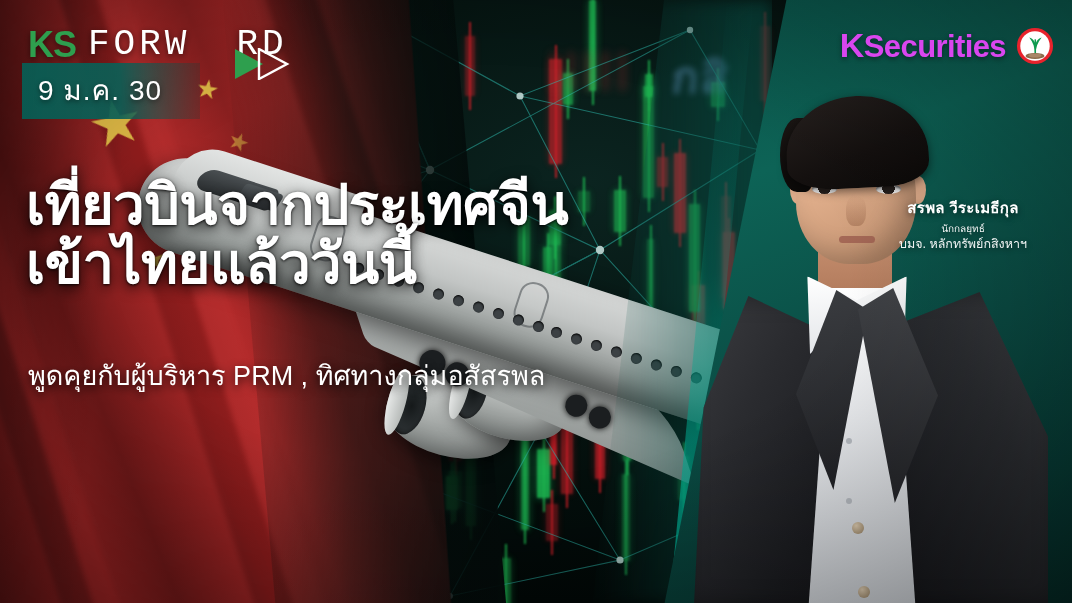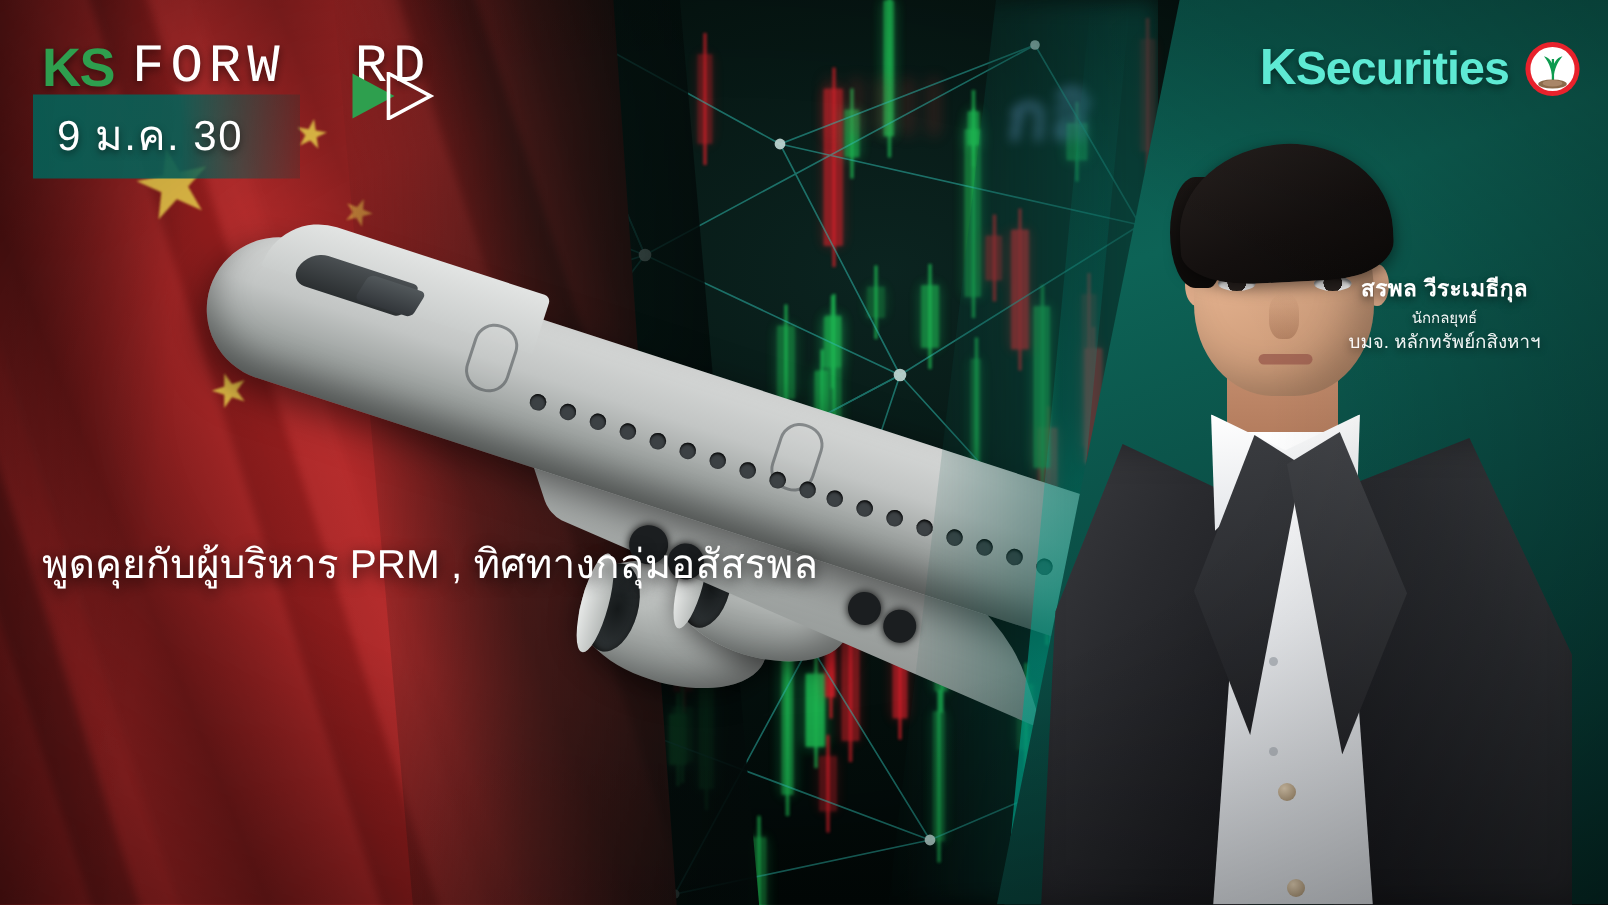--- a/index.html
+++ b/index.html
@@ -260,28 +260,28 @@
   }
   .headline div{ white-space:nowrap; }
   .subline{
     position:absolute; left:28px; top:360px; width:700px;
     color:#fff; font-weight:500; font-size:27px; line-height:1.2;
     text-shadow:0 3px 10px rgba(0,0,0,.85);
   }
 
   
   .brand{ position:absolute; right:18px; top:26px; display:flex; align-items:center; gap:10px; }
-  .brand-text{ font-size:31px; font-weight:700; color:#5eead4; letter-spacing:-.6px;
+  .brand-text{ font-size:31px; font-weight:700; color:#d946ef; letter-spacing:-.6px;
     text-shadow:0 2px 5px rgba(0,0,0,.45); }
   .brand-text .k{ font-size:34px; font-weight:800; }
   .brand-mark{ width:38px; height:38px; }
 
   
   .credit{
-    position:absolute; right:14px; top:180px; width:190px;
+    position:absolute; right:14px; top:196px; width:190px;
     text-align:center; color:#ffffff;
     text-shadow:0 2px 6px rgba(0,0,0,.55);
   }
   .credit .nm{ font-size:15px; font-weight:700; letter-spacing:.3px; margin-bottom:2px; }
   .credit .rl{ font-size:10px; font-weight:400; opacity:.95; line-height:1.35; }
   .credit .og{ font-size:12.5px; font-weight:400; opacity:.95; line-height:1.35; }
 
   .vignette{
     position:absolute; inset:0; pointer-events:none;
     background:radial-gradient(ellipse 85% 85% at 45% 45%, rgba(0,0,0,0) 40%, rgba(0,0,0,.45) 100%);
@@ -563,20 +563,24 @@
       <span class="logo-fw" style="margin-left:46px;">RD</span>
     </div>
     <svg class="logo-tri" width="60" height="32" viewBox="0 0 60 32">
       <polygon points="2,1 30,16 2,31" fill="#2e9f4e"></polygon>
       <polygon points="26,1 54,16 26,31" fill="none" stroke="#ffffff" stroke-width="2.4"></polygon>
     </svg>
   </div>
 
   <div class="date-badge">9 ม.ค. 30</div>
 
+  <div class="headline">
+    <div>เที่ยวบินจากประเทศจีน</div>
+    <div>เข้าไทยแล้ววันนี้</div>
+  </div>
   <div class="subline">พูดคุยกับผู้บริหาร PRM , ทิศทางกลุ่มอสัสรพล</div>
 
   <div class="brand">
     <div class="brand-text">
       <span class="k">K</span><span>Securities</span>
     </div>
     <svg class="brand-mark" viewBox="0 0 40 40">
       <circle cx="20" cy="20" r="19" fill="#e8222c"></circle>
       <circle cx="20" cy="20" r="15.5" fill="#ffffff"></circle>
       <path d="M20 29 C20 22 18 16 14 11 C18 12 21 16 21 22 Z" fill="#0d9b4f"></path>

